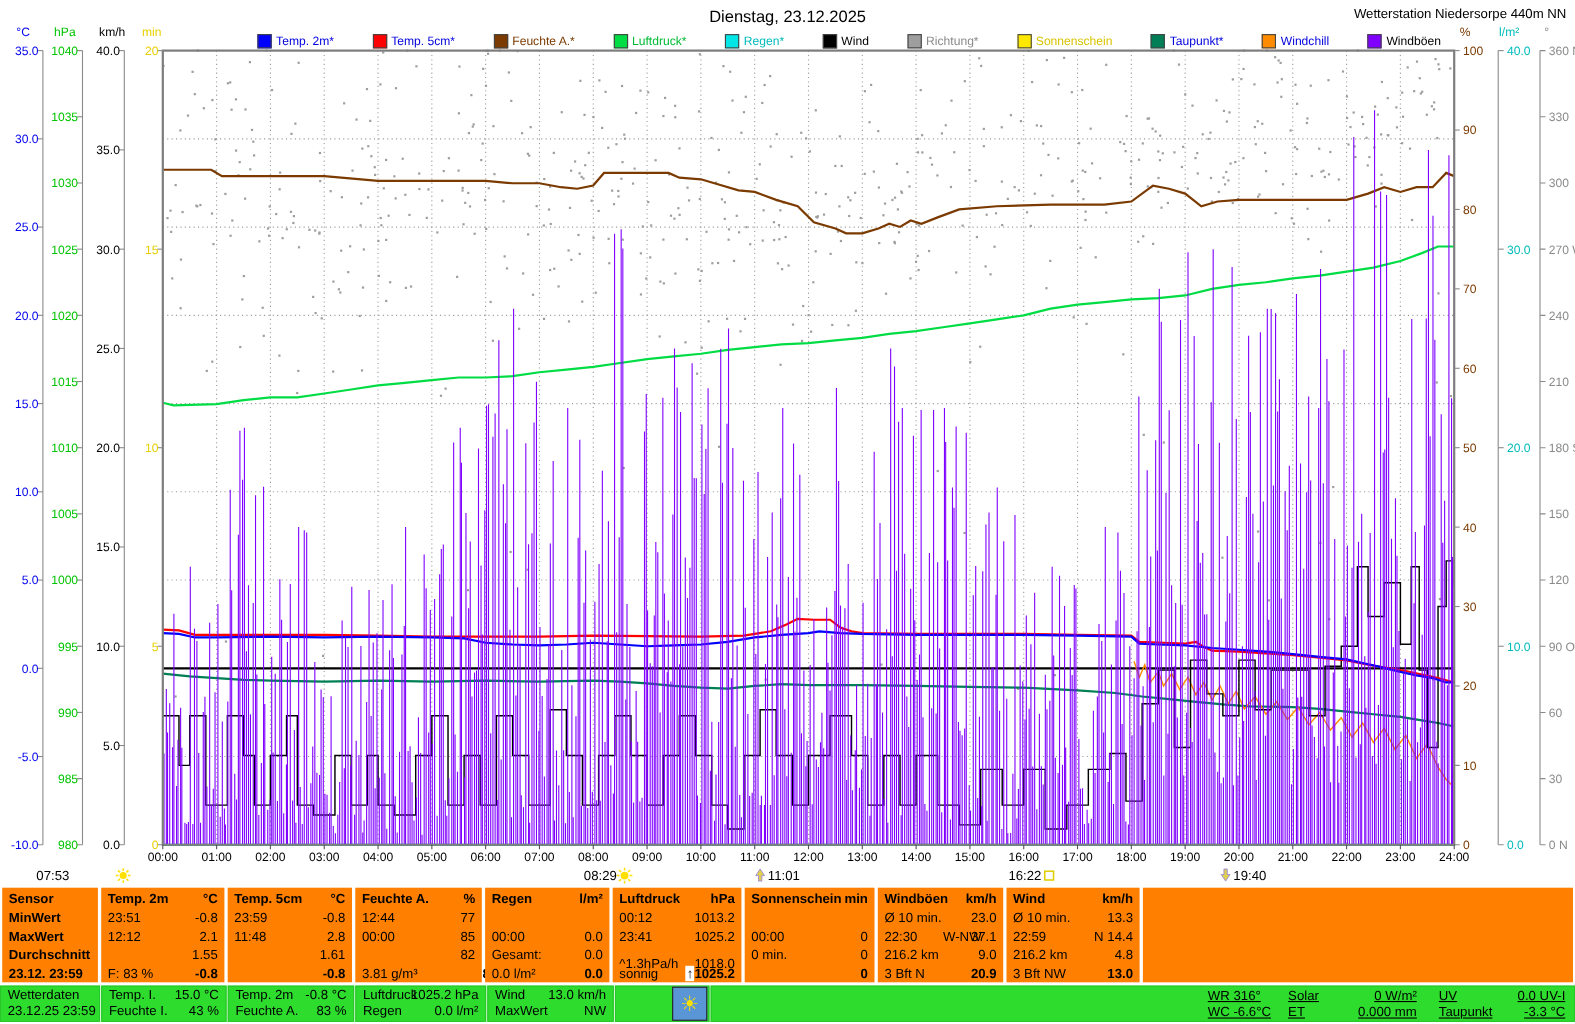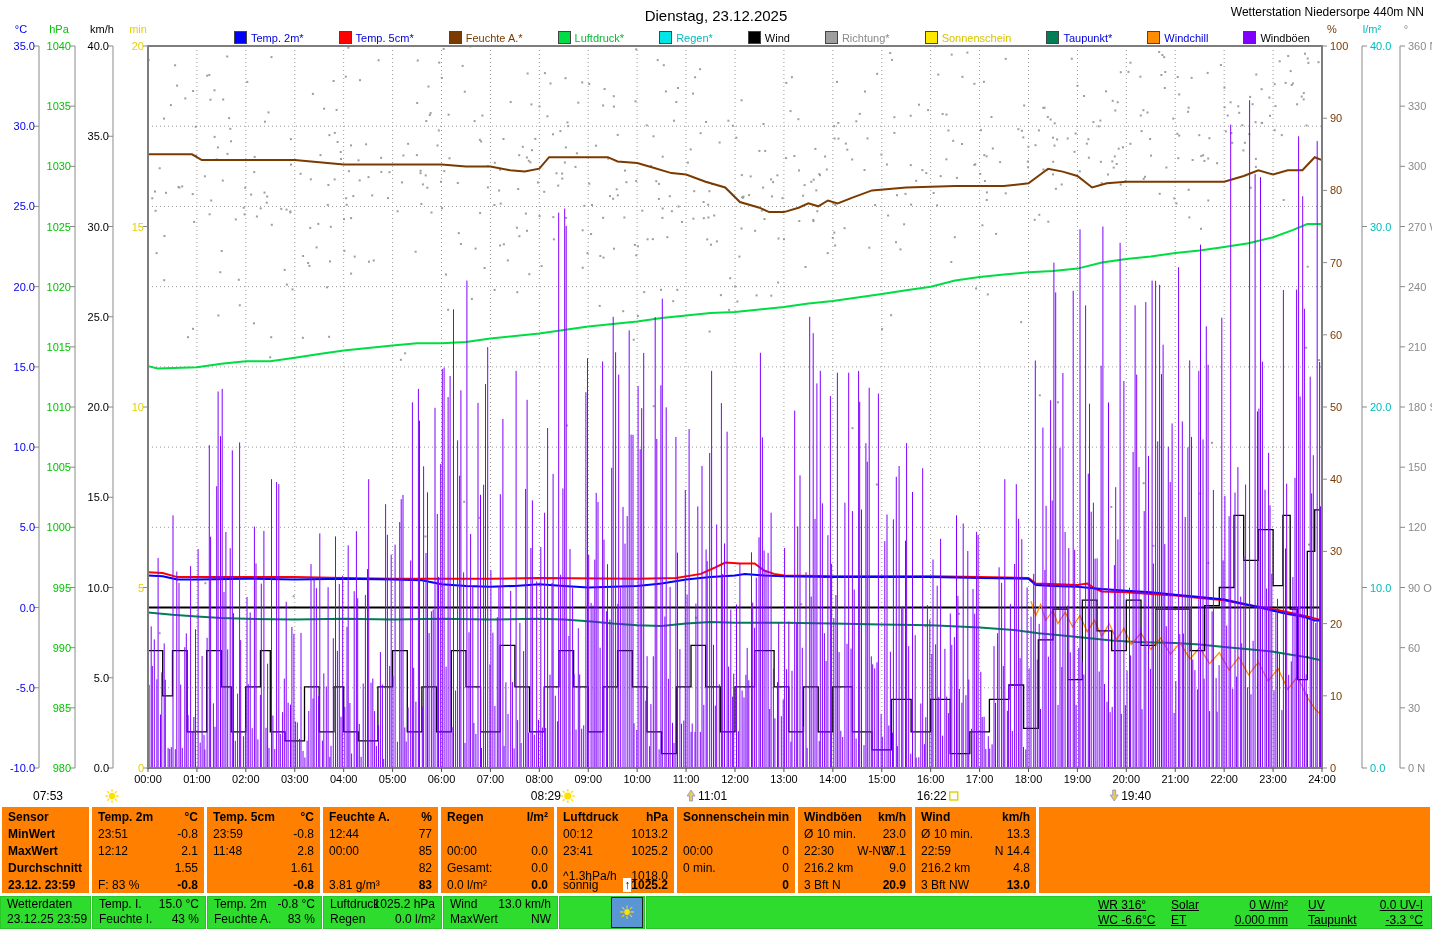--- a/index.html
+++ b/index.html
@@ -1703,21 +1703,21 @@
           <span class="lft">12:44</span>
           <span class="rgt">77</span>
         </div>
         <div class="trow" style="top: 36px;">
           <span class="lft">00:00</span>
           <span class="rgt">85</span>
         </div>
         <div class="trow" style="top: 53px;">
           <span class="rgt">82</span>
         </div>
-        <div class="trow" style="top: 70px;">
+        <div class="trow" style="top: 70px; padding-left: 20px;">
           <span class="lft">3.81 g/m³</span>
           <span class="rgt b">83</span>
         </div>
       </div>
       <div class="ocol" style="left: 441px; width: 113px;">
         <div class="trow b" style="top: 2px;">
           <span class="lft">Regen</span>
           <span class="rgt">l/m²</span>
         </div>
         <div class="trow" style="top: 19px;"></div>

